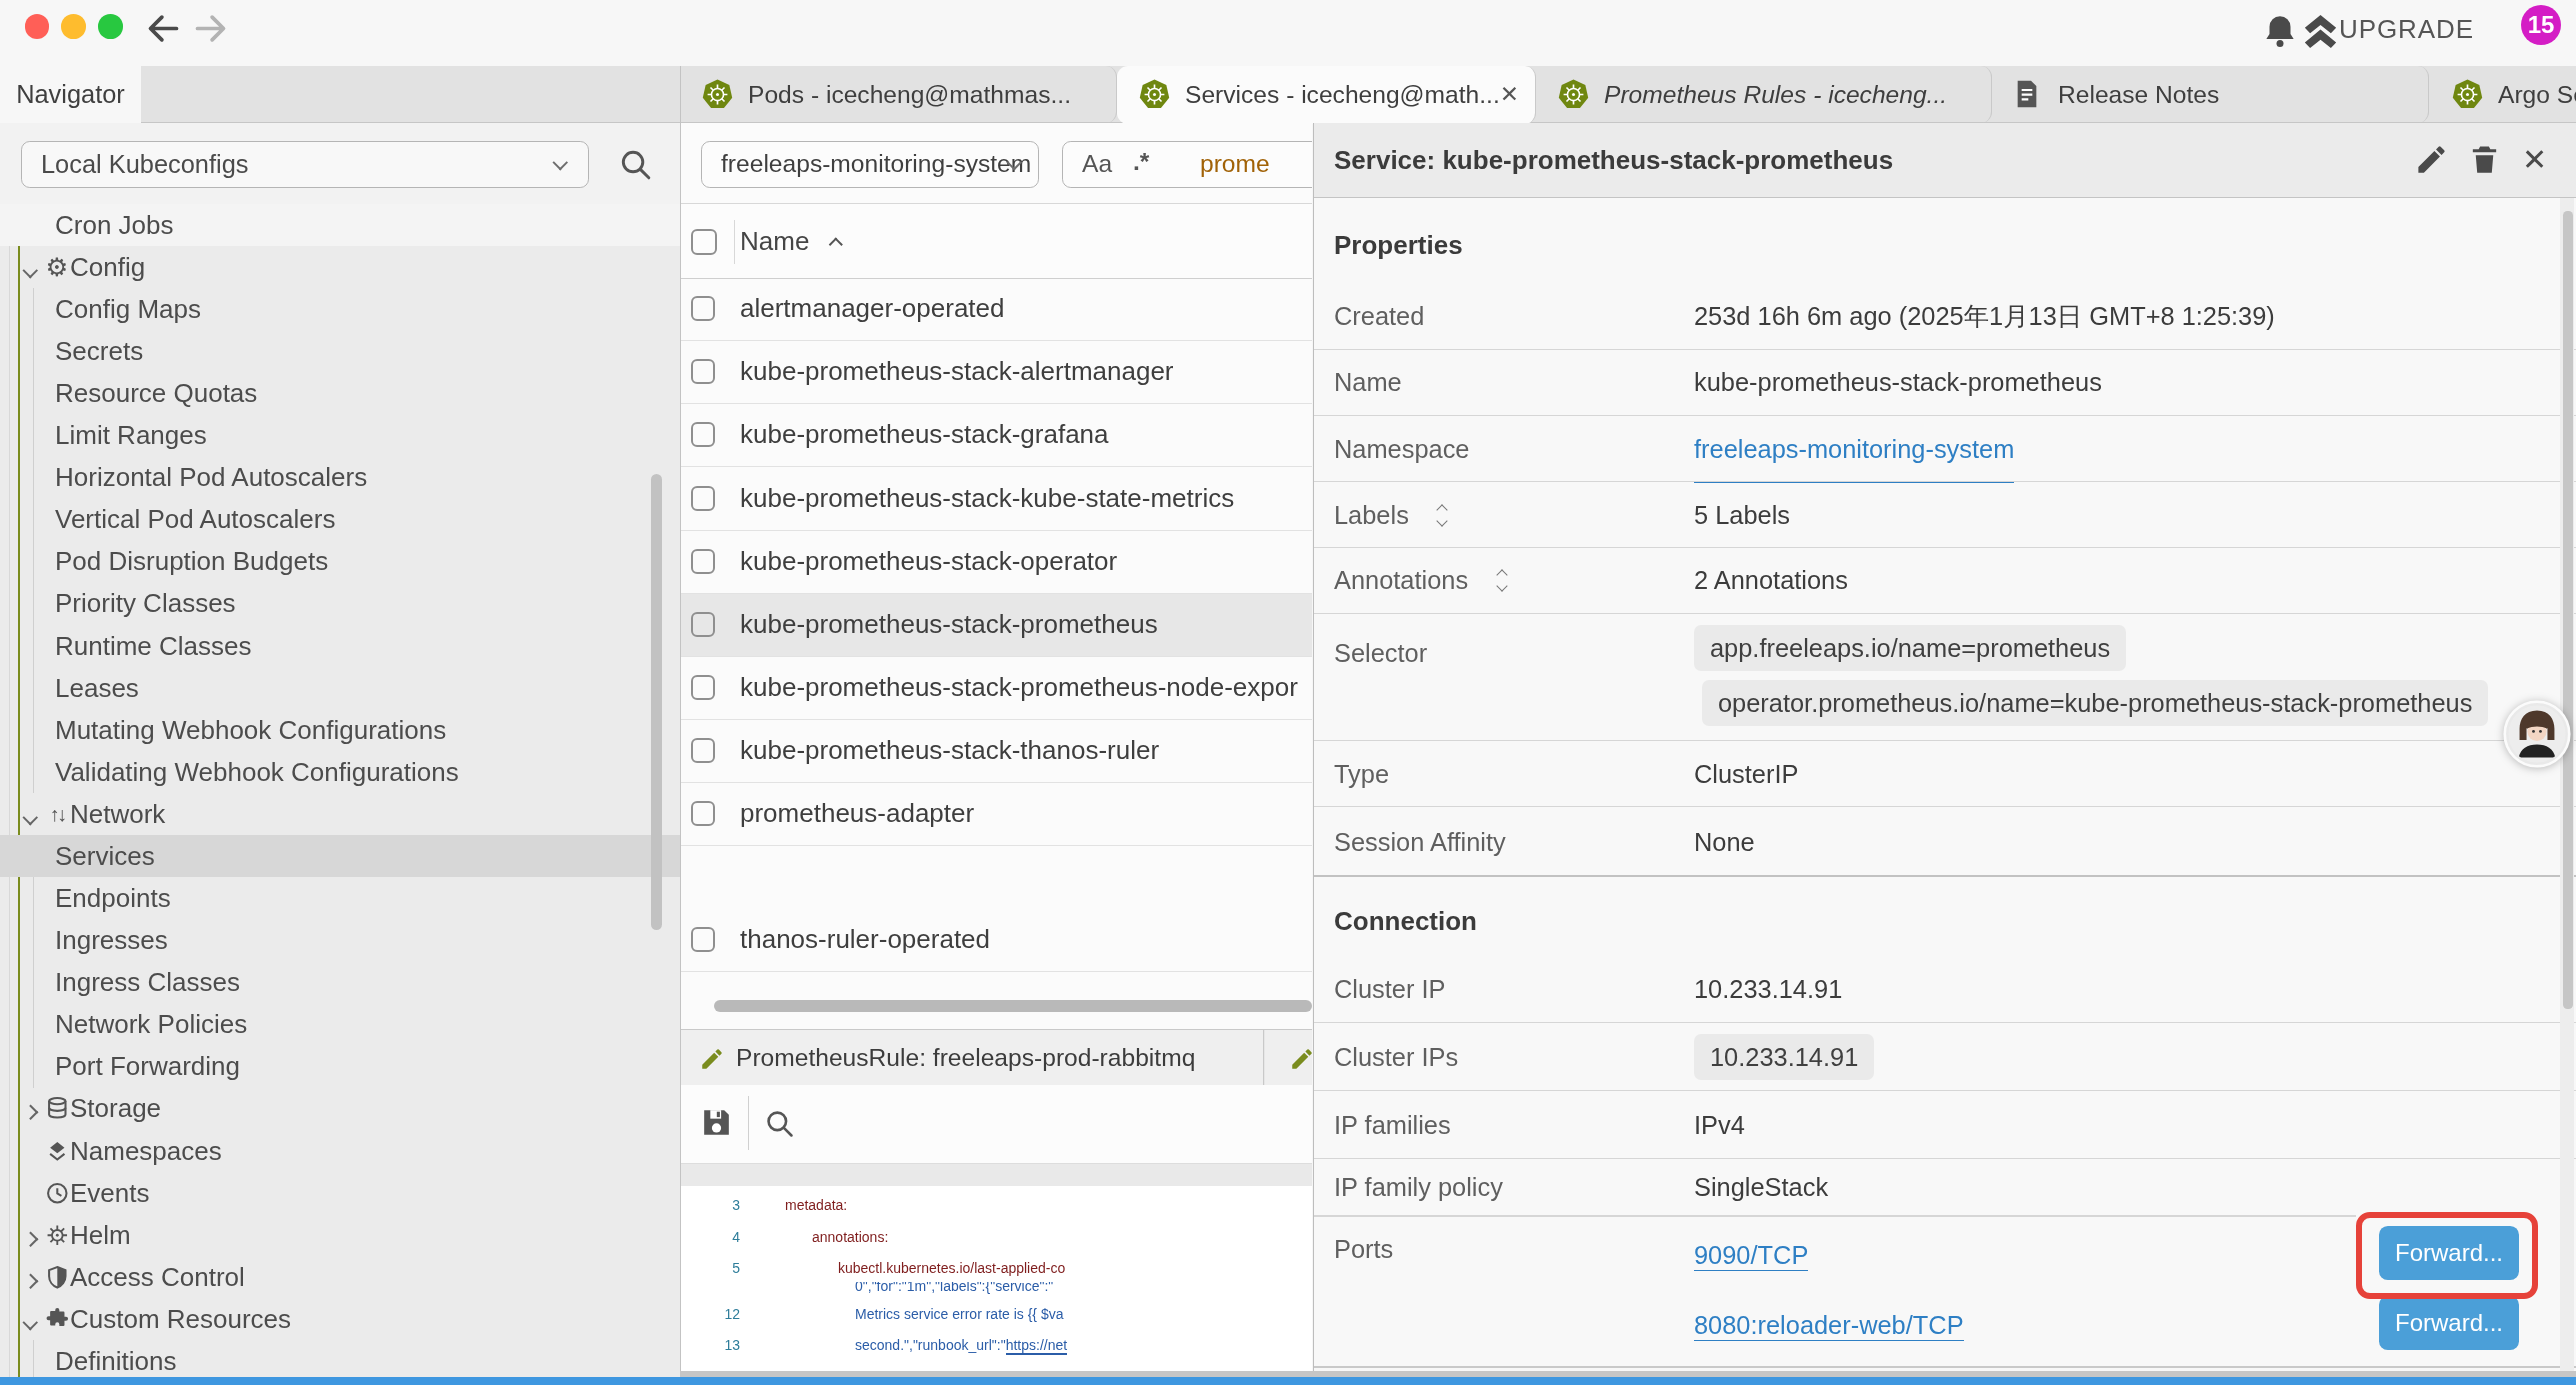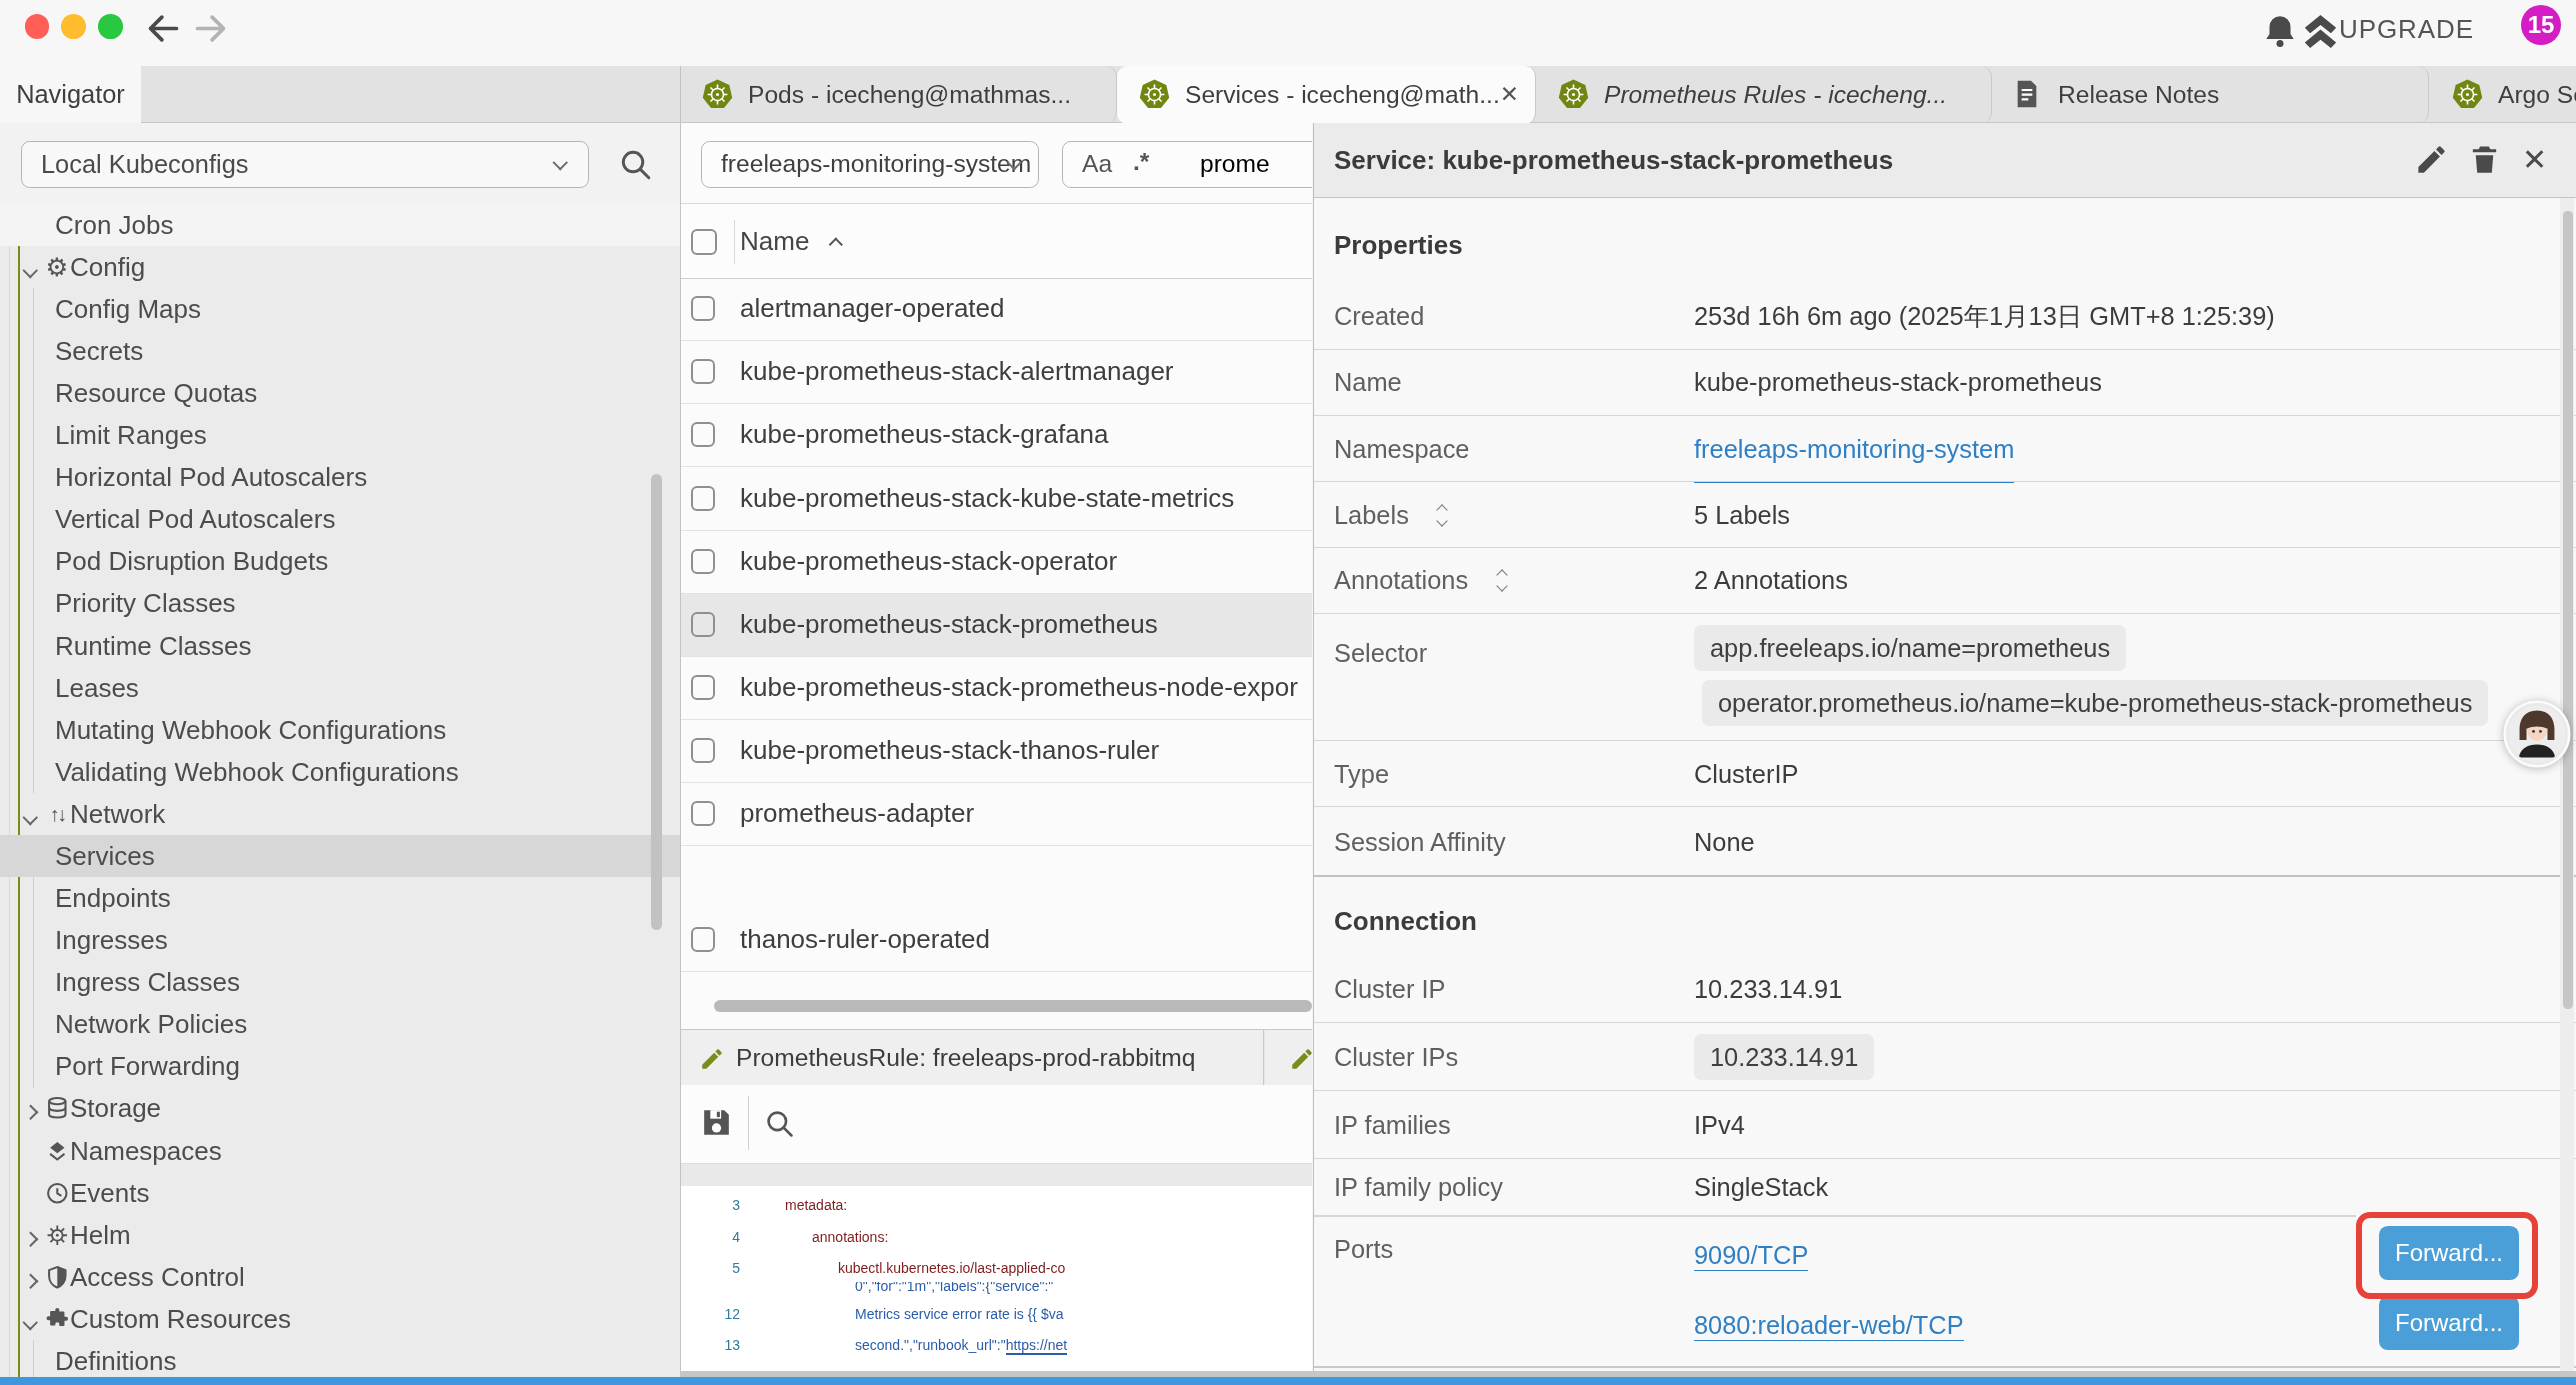--- a/index.html
+++ b/index.html
@@ -68,21 +68,21 @@
   .middle { position:absolute; left:680px; top:123px; width:632px; height:1256px; background:#fbfbfb; overflow:hidden; }
   .mid-toolbar { position:absolute; left:0; top:0; width:632px; height:81px; background:#fbfbfb; border-bottom:0.9px solid #d8d8d8; }
   .nselect { position:absolute; left:21px; top:17.5px; width:338px; height:47px; background:#fcfcfc;
     border:1.8px solid #b5b5b5; border-radius:8.8px; font-size:24.6px; color:#3f3f3f; cursor:pointer; }
   .nselect span.val { position:absolute; left:19px; line-height:44px; white-space:nowrap; }
   .nselect .chev { position:absolute; right:19px; top:15px; }
   .searchbox { position:absolute; left:382px; top:17.5px; width:289px; height:47px; background:#fcfcfc;
     border:1.8px solid #b5b5b5; border-radius:8.8px; font-size:24.6px; }
   .searchbox .aa { position:absolute; left:19px; line-height:44px; color:#555; }
   .searchbox .rx { position:absolute; left:70px; line-height:40px; color:#555; font-weight:bold; }
-  .searchbox .q  { position:absolute; left:137px; line-height:44px; color:#000000; }
+  .searchbox .q  { position:absolute; left:137px; line-height:44px; color:#a16207; }
 
   .thead { position:absolute; left:0; top:81px; width:632px; height:75px; background:#fcfcfc; border-bottom:1.8px solid #cfcfcf; }
   .cbox { position:absolute; left:10.5px; width:26px; height:26px; border:2.6px solid #8f8f8f; border-radius:6.1px; cursor:pointer; }
   .thead .cbox { top:24.6px; }
   .hdrdiv { position:absolute; left:54px; top:16px; width:0.9px; height:44px; background:#d8d8d8; }
   .hname { position:absolute; left:60px; top:0; line-height:75px; font-size:26px; color:#454545; }
   .hcaret { position:absolute; left:151px; top:33px; }
   .hcaret .chev { width:9.6px; height:9.6px; border-width:2.6px; border-color:#555; }
 
   .mrow { position:absolute; left:0; width:632px; height:63px; border-bottom:1.8px solid #e2e2e2; cursor:pointer; }

